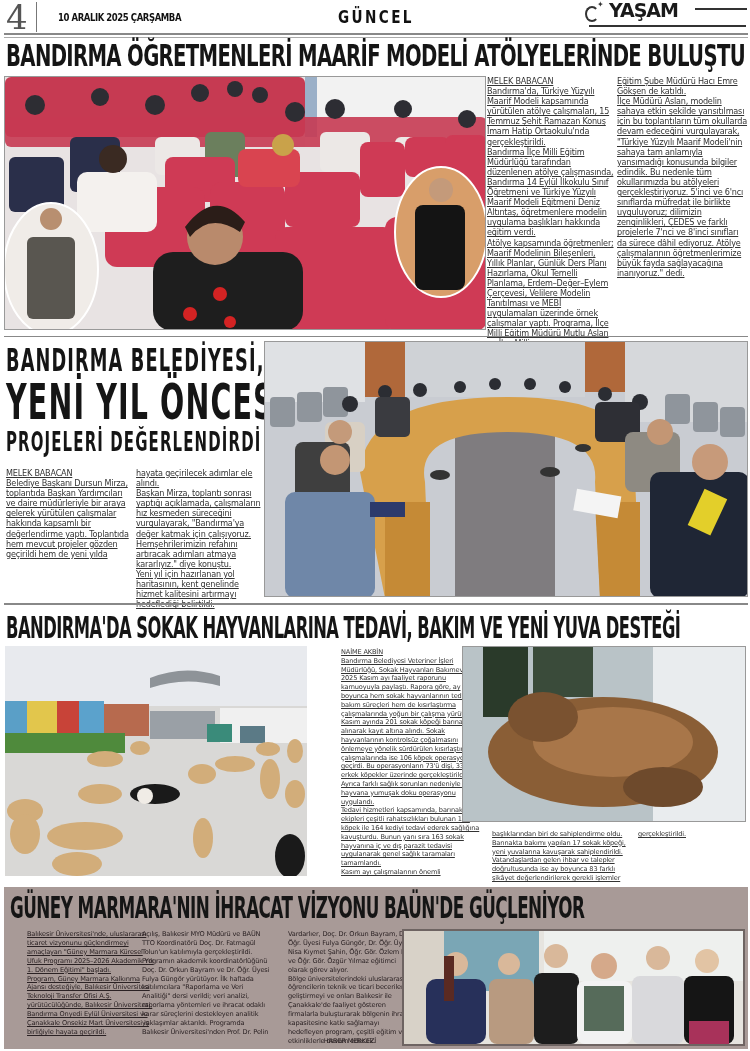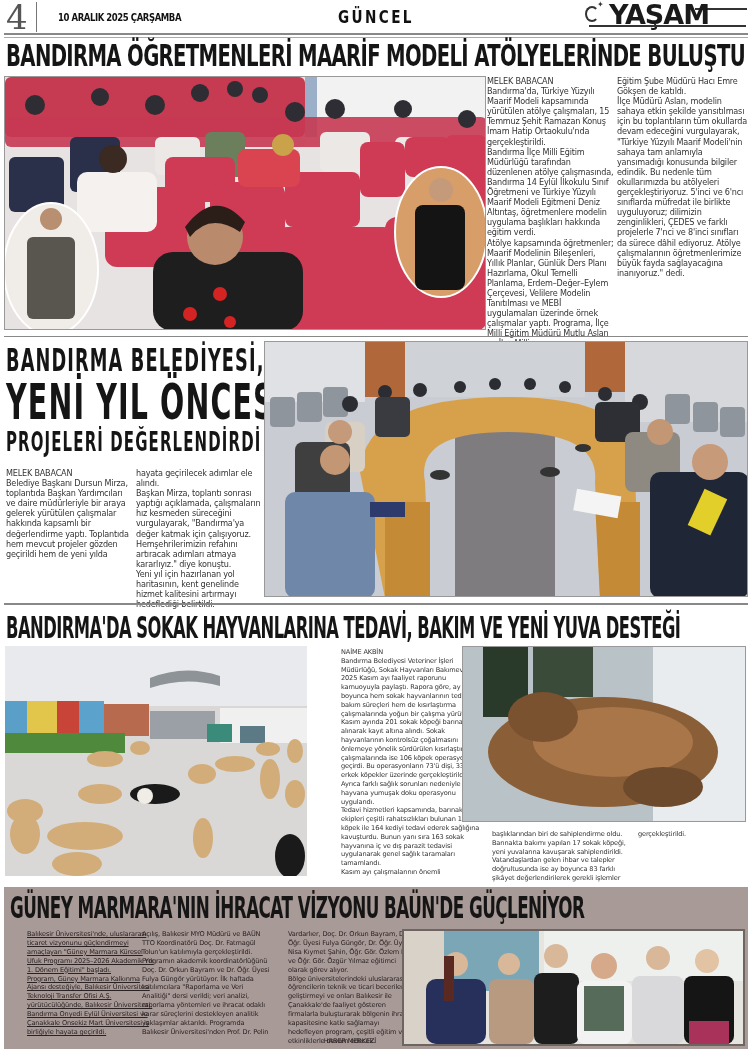--- a/index.html
+++ b/index.html
@@ -5,33 +5,33 @@
   * { box-sizing: border-box; margin: 0; padding: 0; }
   html, body { width: 750px; height: 1051px; background: #ffffff; overflow: hidden; }
   body { position: relative; font-family: "Liberation Sans", sans-serif; color: #222; }
   .abs { position: absolute; }
   
   .page-num { left: 6px; top: 0px; font-family: "DejaVu Serif", serif; font-size: 34px; color: #555; line-height: 34px; }
   .vsep { left: 36px; top: 2px; width: 1px; height: 30px; background: #777; }
   .date { left: 58px; top: 12px; font-family: "DejaVu Sans", sans-serif; font-weight: bold; font-size: 10px; letter-spacing: -0.5px; transform: scaleX(0.85); transform-origin: left; color: #111; }
   .section { left: 338px; top: 7px; font-family: "DejaVu Sans", sans-serif; font-weight: bold; font-size: 17px; letter-spacing: 3px; color: #111; transform: scaleX(0.8); transform-origin: left; }
   .logo { left: 583px; top: 0px; width: 165px; height: 32px; }
-  .logo .name { position: absolute; left: 26px; top: -1px; font-family: "DejaVu Sans", sans-serif; font-weight: bold; font-size: 27px; letter-spacing: -1px; color: #1a1a1a; }
+  .logo .name { position: absolute; left: 26px; top: -1px; font-family: "DejaVu Sans", sans-serif; font-weight: bold; font-size: 19px; letter-spacing: -1px; color: #1a1a1a; }
   .logo .moon { position: absolute; left: 2px; top: 6px; width: 14px; height: 16px; border: 2px solid #333; border-right-color: transparent; border-radius: 50%; }
   .logo .star { position: absolute; left: 14px; top: 0px; font-size: 8px; color: #333; }
   .logo .bar { position: absolute; left: 6px; top: 25px; width: 157px; height: 2px; background: #333; }
   .logo .bar2 { position: absolute; left: 112px; top: 8px; width: 52px; height: 2px; background: #333; }
   .rule { left: 4px; height: 2px; background: #888; }
   .rule-thin { left: 4px; height: 1px; background: #aaa; }
 
   .headline { font-family: "DejaVu Sans", sans-serif; font-weight: bold; color: #151515; white-space: nowrap; transform-origin: left top; letter-spacing: -1px; }
 
   .photo { overflow: hidden; border: 1px solid #999; }
   .col { font-family: "DejaVu Sans", sans-serif; font-size: 8.1px; line-height: 10.1px; color: #333; letter-spacing: -0.2px; }
-  .col p { margin: 0; }
+  .col p { margin: 0; text-decoration: underline; }
   .col-small { font-size: 6.6px; line-height: 8.8px; letter-spacing: -0.15px; margin-left: 24px; }
 
   .gm-box { left: 4px; top: 887px; width: 744px; height: 162px; background: #a89a97; }
   .gm-col { font-family: "DejaVu Sans", sans-serif; font-size: 6.6px; line-height: 8.9px; color: #2b2224; letter-spacing: -0.15px; }
 </style>
 </head>
 <body>
 
 <div class="abs page-num">4</div>
 <div class="abs vsep"></div>

